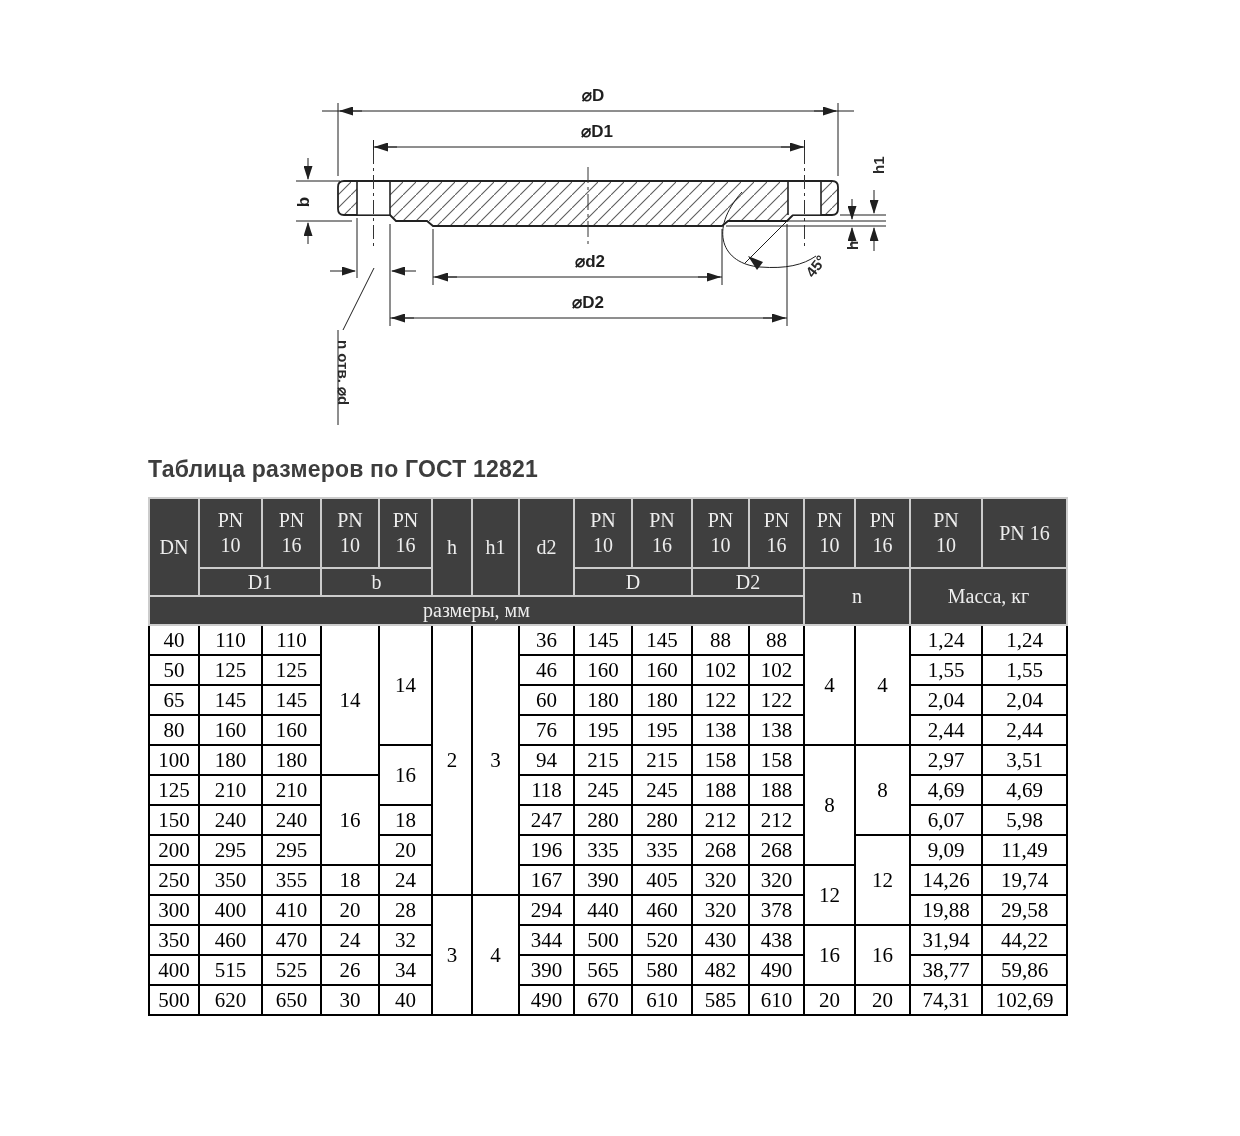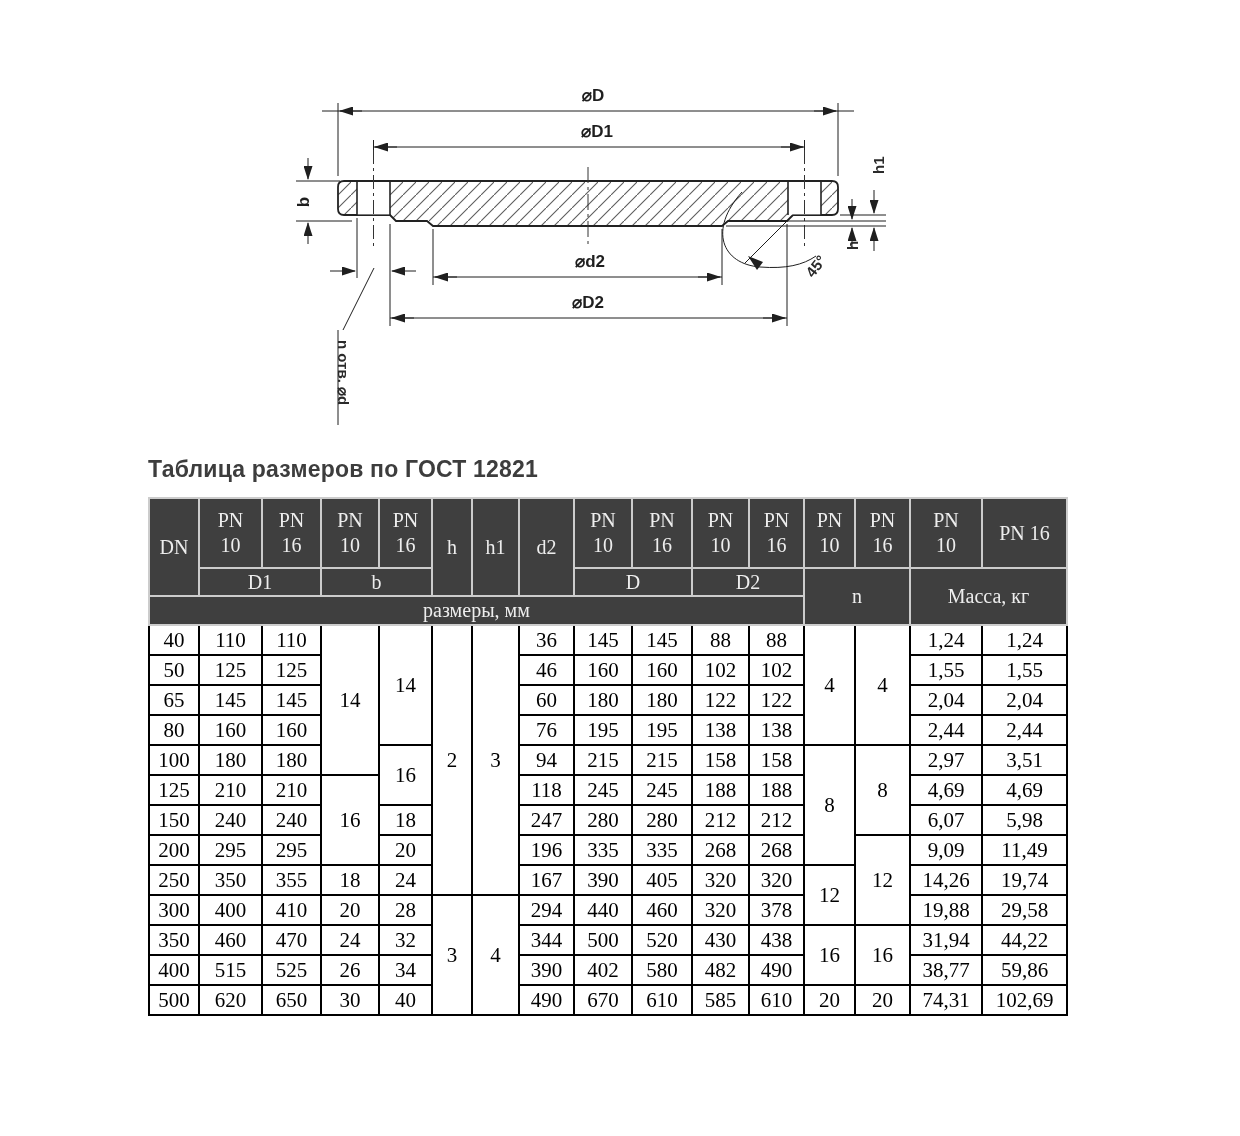--- a/index.html
+++ b/index.html
@@ -364,21 +364,21 @@
         <td>31,94</td>
         <td>44,22</td>
       </tr>
       <tr>
         <td>400</td>
         <td>515</td>
         <td>525</td>
         <td>26</td>
         <td>34</td>
         <td>390</td>
-        <td>402</td>
+        <td>565</td>
         <td>580</td>
         <td>482</td>
         <td>490</td>
         <td>38,77</td>
         <td>59,86</td>
       </tr>
       <tr>
         <td>500</td>
         <td>620</td>
         <td>650</td>

